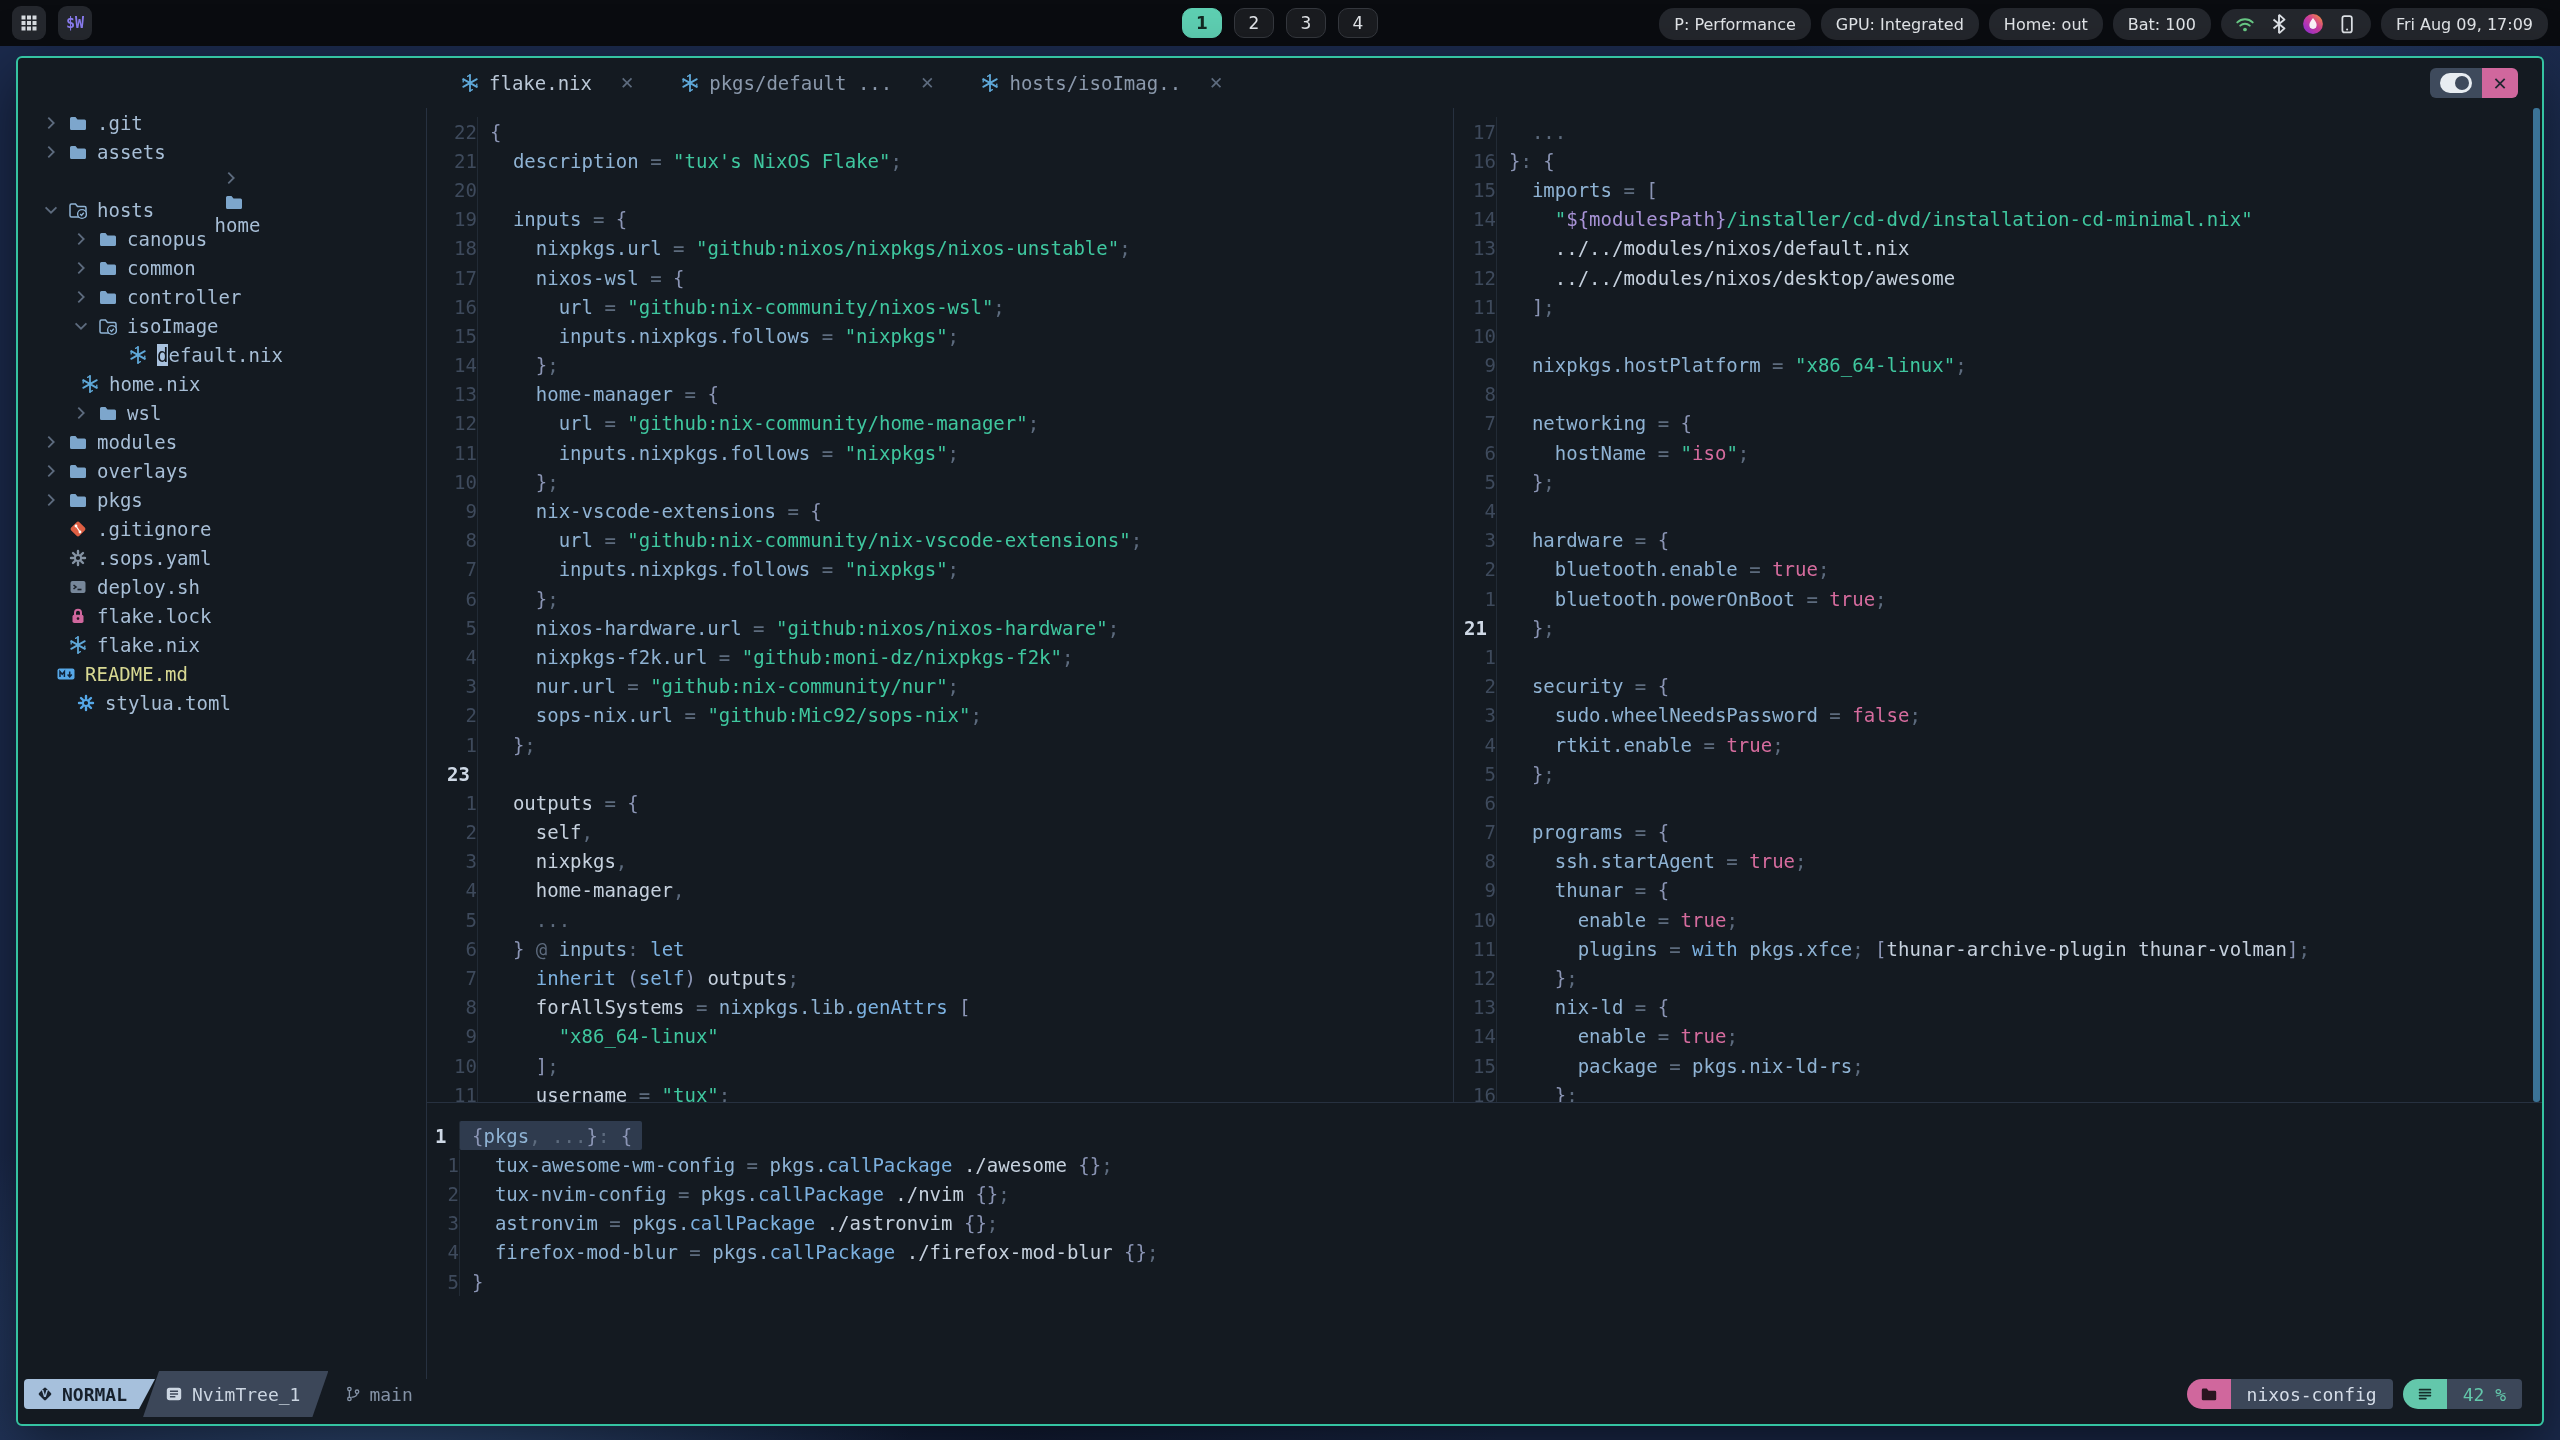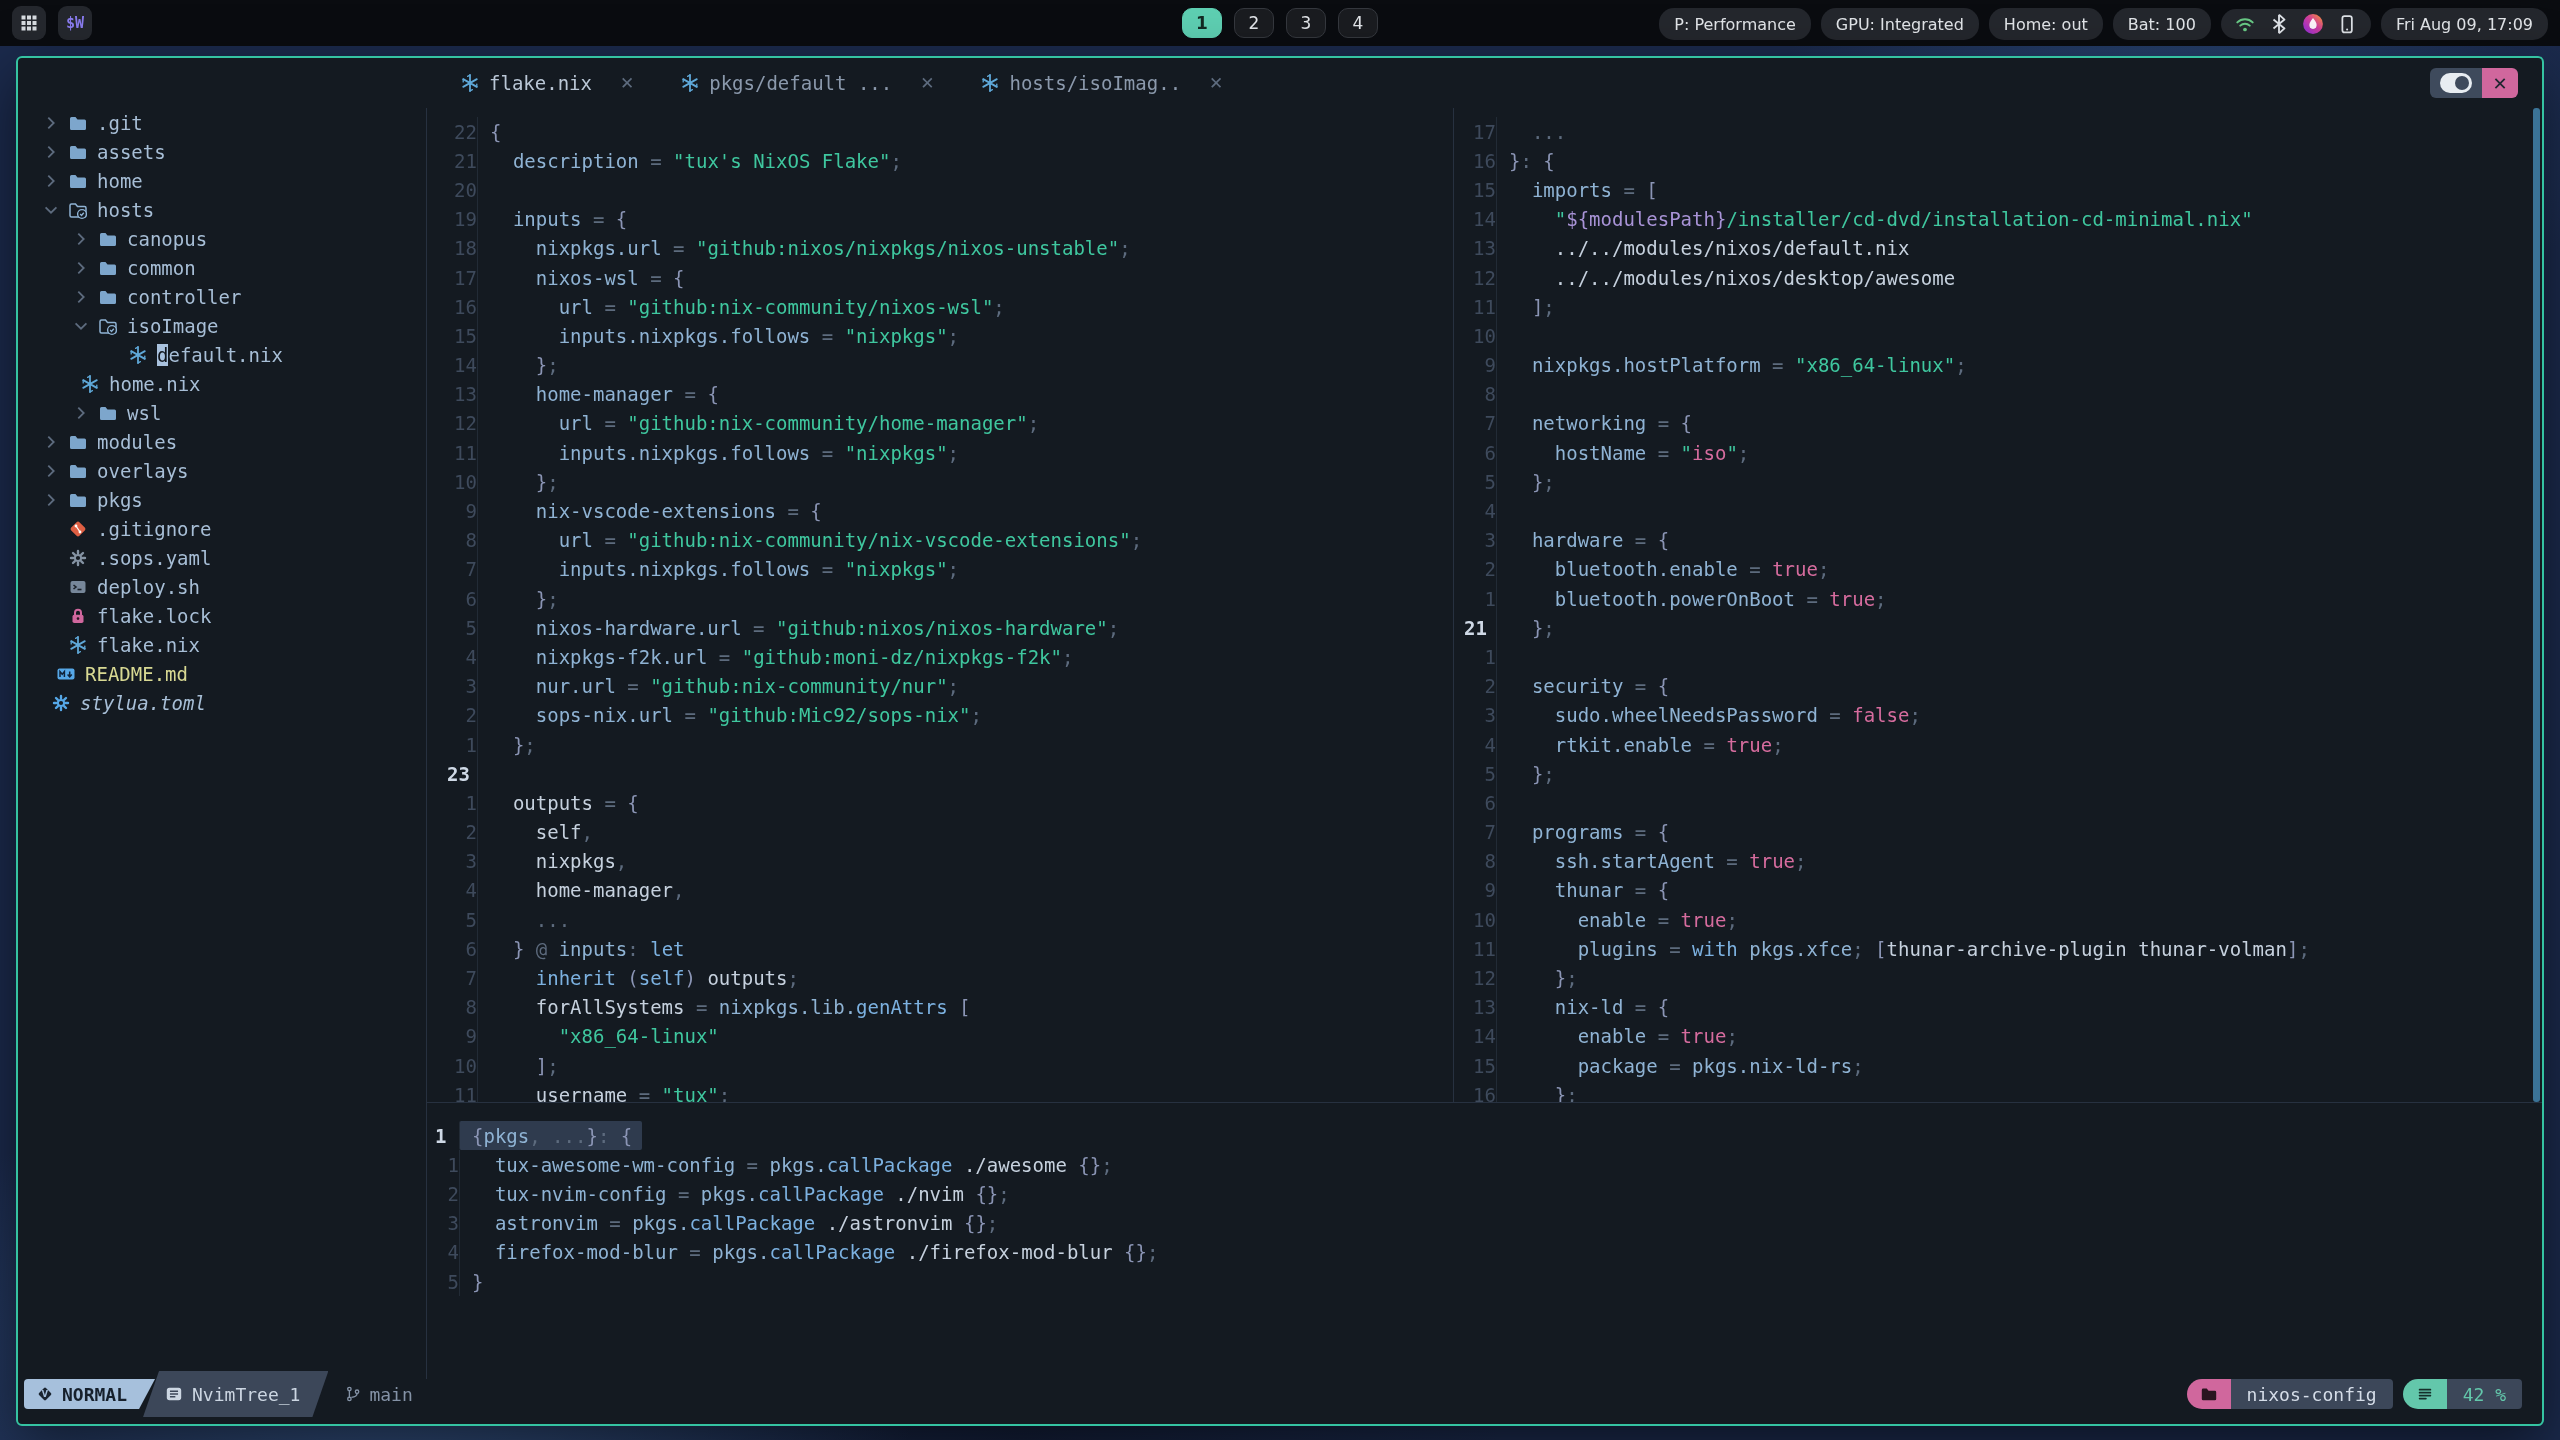--- a/index.html
+++ b/index.html
@@ -249,21 +249,21 @@
               <path d="M7 4 L13 10 L7 16" stroke="#5d6b7e" fill="none" stroke-width="2"></path>
             </svg>
           </span>
           <span class="ic">
             <svg width="20" height="20" viewBox="0 0 20 20" xmlns="http://www.w3.org/2000/svg">
               <path d="M2 5.5 q0-1.5 1.5-1.5 h4 l2 2.5 h7 q1.5 0 1.5 1.5 v7.5 q0 1.5-1.5 1.5 h-13 q-1.5 0-1.5-1.5 z" fill="#7da6cc"></path>
             </svg>
           </span>
           <span class="tlbl">assets</span>
         </div>
-        <div class="trow" style="padding-left: 24px;">
+        <div class="trow" style="padding-left: 24px; flex-direction: column;">
           <span class="arrow">
             <svg width="18" height="18" viewBox="0 0 20 20" xmlns="http://www.w3.org/2000/svg">
               <path d="M7 4 L13 10 L7 16" stroke="#5d6b7e" fill="none" stroke-width="2"></path>
             </svg>
           </span>
           <span class="ic">
             <svg width="20" height="20" viewBox="0 0 20 20" xmlns="http://www.w3.org/2000/svg">
               <path d="M2 5.5 q0-1.5 1.5-1.5 h4 l2 2.5 h7 q1.5 0 1.5 1.5 v7.5 q0 1.5-1.5 1.5 h-13 q-1.5 0-1.5-1.5 z" fill="#7da6cc"></path>
             </svg>
           </span>
@@ -484,21 +484,21 @@
           <span class="arrow"></span>
           <span class="ic">
             <svg width="20" height="20" viewBox="0 0 20 20" xmlns="http://www.w3.org/2000/svg">
               <rect x="1.5" y="4.5" width="17" height="11" rx="2" fill="#56a8e8"></rect>
               <path d="M4 13 V7.5 L6.2 10.2 L8.4 7.5 V13" stroke="#10233a" stroke-width="1.5" fill="none"></path>
               <path d="M13.7 7.5 V12.5 M11.6 10.6 l2.1 2.2 2.1-2.2" stroke="#10233a" stroke-width="1.5" fill="none"></path>
             </svg>
           </span>
           <span class="tlbl yellow">README.md</span>
         </div>
-        <div class="trow" style="padding-left: 7px; font-style: italic;">
+        <div class="trow" style="padding-left: 32px;">
           <span class="arrow"></span>
           <span class="ic">
             <svg width="20" height="20" viewBox="0 0 20 20" xmlns="http://www.w3.org/2000/svg">
               <circle cx="10" cy="10" r="3.1" fill="none" stroke="#56a8e8" stroke-width="2"></circle>
               <g stroke="#56a8e8" stroke-width="2.4" stroke-linecap="round">
                 <path d="M10 3 V5.3 M10 14.7 V17 M3 10 H5.3 M14.7 10 H17 M5 5 L6.7 6.7 M13.3 13.3 L15 15 M15 5 L13.3 6.7 M6.7 13.3 L5 15"></path>
               </g>
             </svg>
           </span>
           <span class="tlbl">stylua.toml</span>

